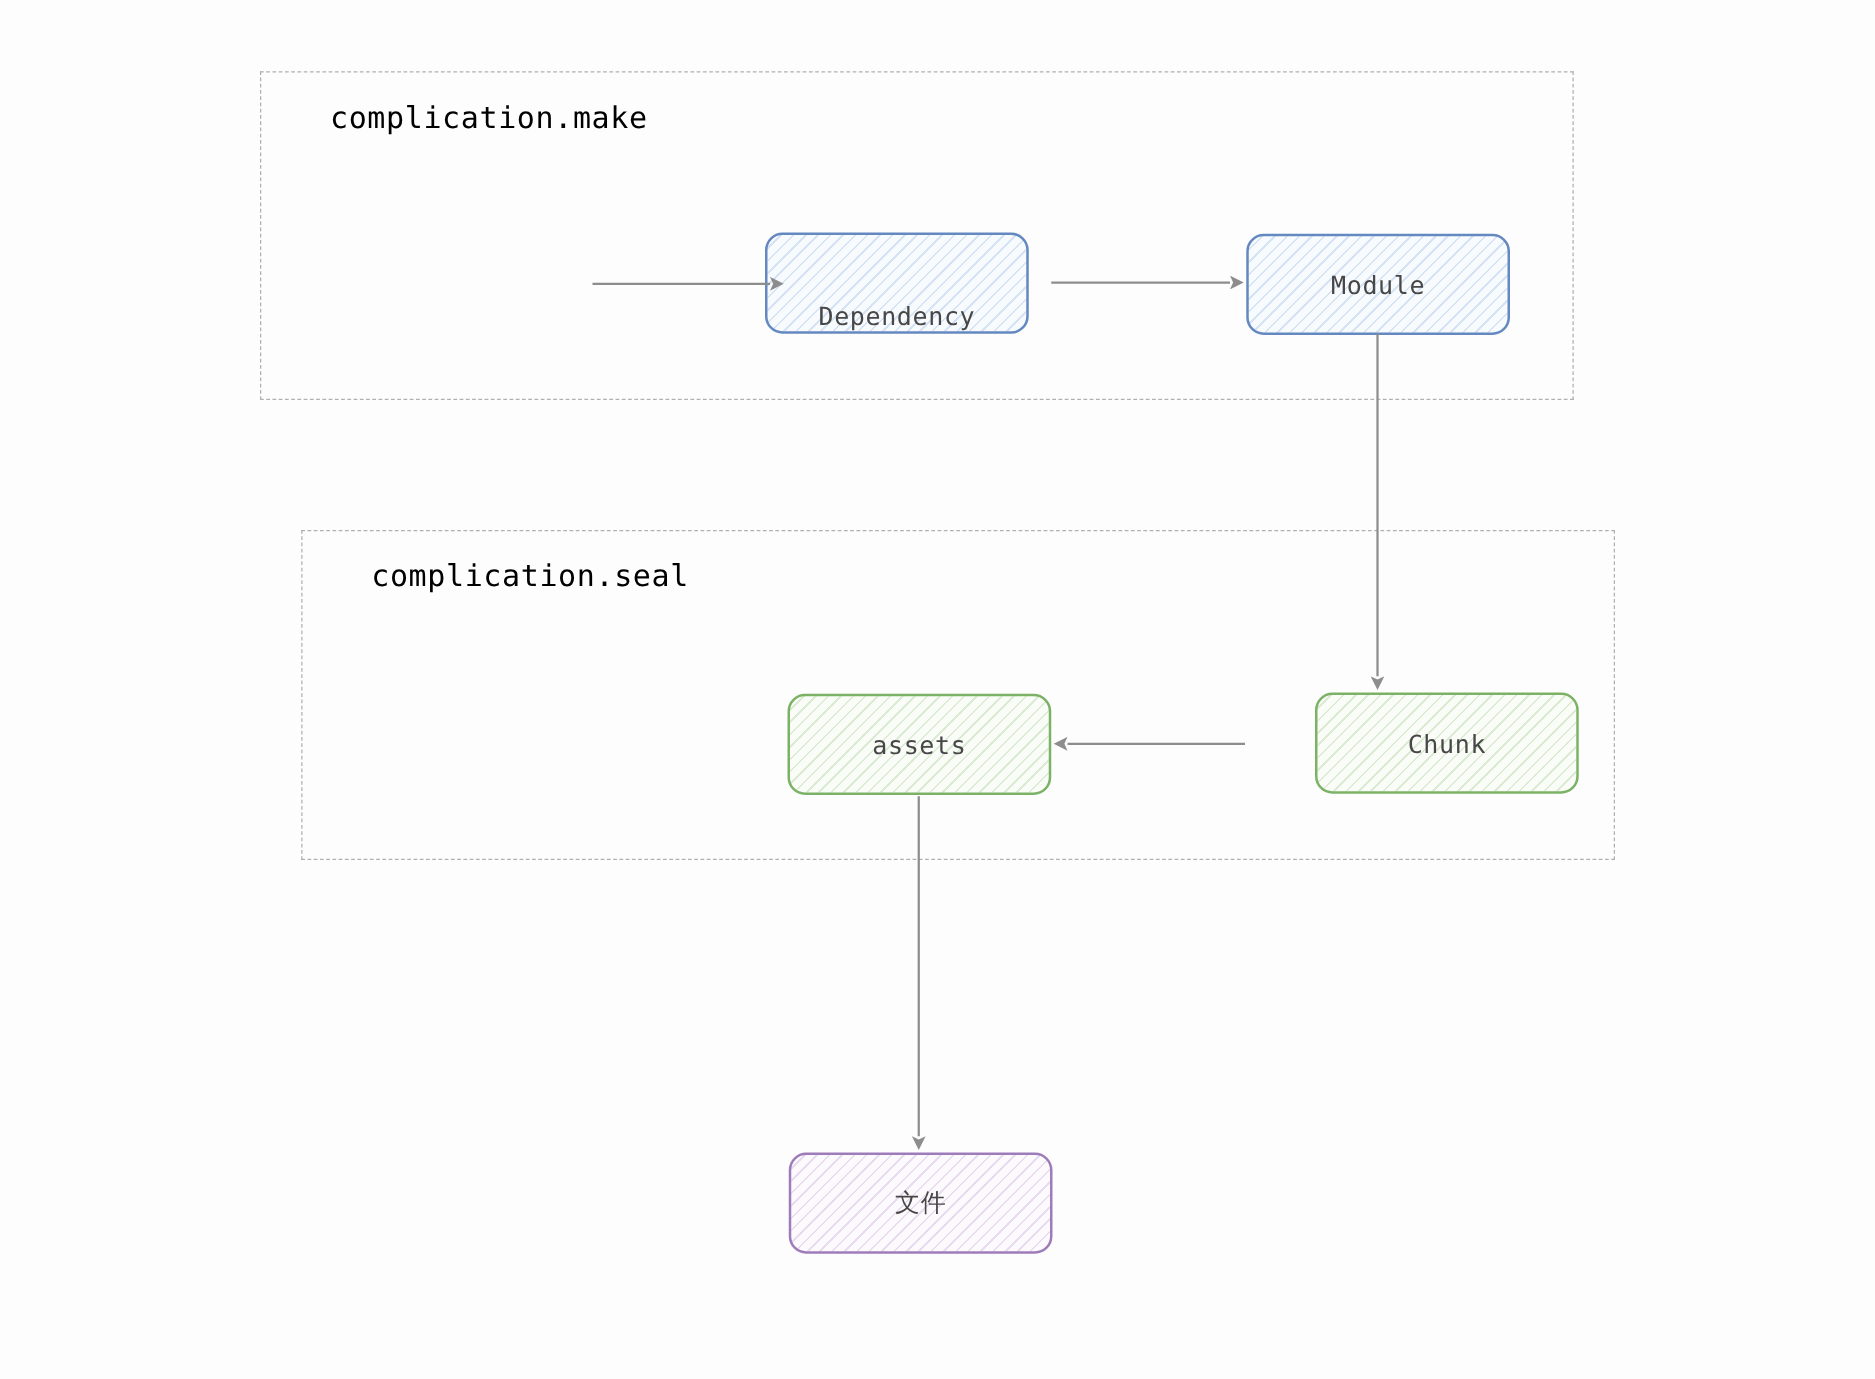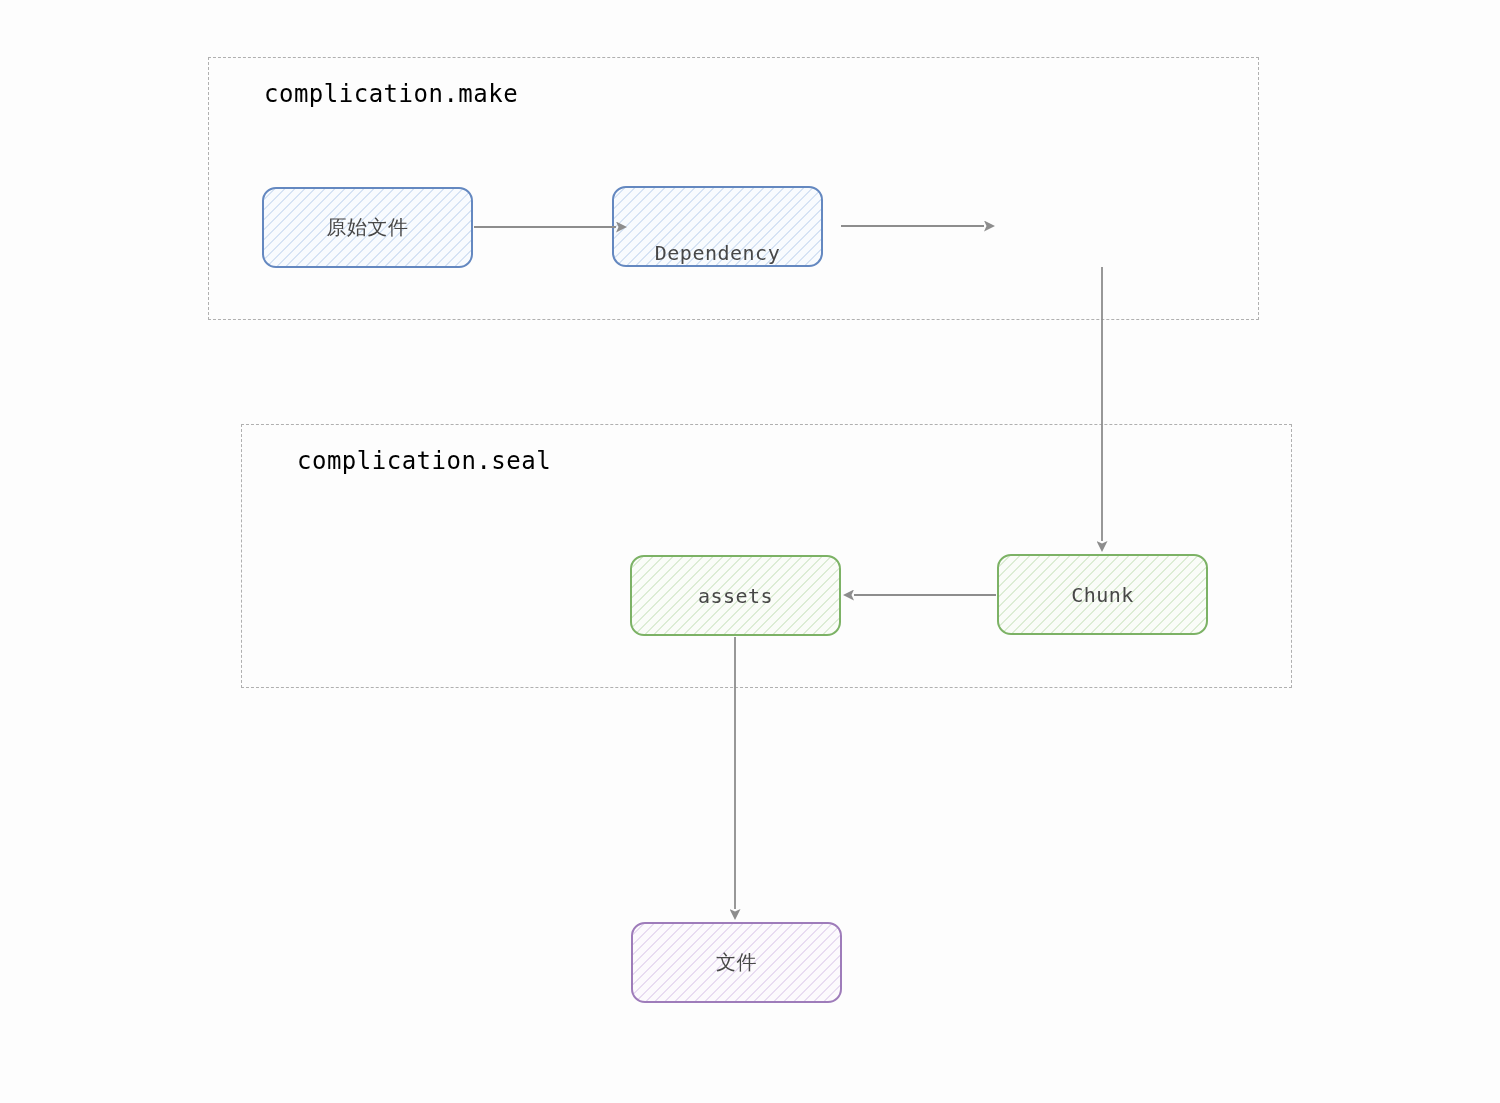--- a/index.html
+++ b/index.html
@@ -64,21 +64,21 @@
   .node-purple {
     border: 2px solid #9e7cba;
     background-color: #fcfafd;
     background-image: repeating-linear-gradient(135deg,
       #e8dcf1 0px, #e8dcf1 1.4px, transparent 1.4px, transparent 7px);
   }
   .node-source-file { left: 262px; top: 187px; }
   .node-dependency  { left: 612px; top: 186px; align-items: flex-end; }
   .node-module      { left: 997px; top: 187px; }
   .node-assets      { left: 630px; top: 555px; }
-  .node-chunk       { left: 997px; top: 554px; }
+  .node-chunk       { left: 1052px; top: 554px; }
   .node-file        { left: 631px; top: 922px; }
   .edges-overlay {
     position: absolute;
     left: 0; top: 0;
     width: 1500px;
     height: 1103px;
     pointer-events: none;
   }
 </style>
 </head>
@@ -88,28 +88,28 @@
 
   <div class="phase phase-make">
     <div class="phase-label">complication.make</div>
   </div>
 
   <div class="phase phase-seal">
     <div class="phase-label">complication.seal</div>
   </div>
 
 
-  <div class="node node-blue node-source-file">
-    <span>原始文件</span>
-  </div>
 
   <div class="node node-blue node-dependency">
     <span>Dependency</span>
   </div>
 
+  <div class="node node-blue node-module">
+    <span>Module</span>
+  </div>
 
   <div class="node node-green node-assets">
     <span>assets</span>
   </div>
 
   <div class="node node-green node-chunk">
     <span>Chunk</span>
   </div>
 
   <div class="node node-purple node-file">

